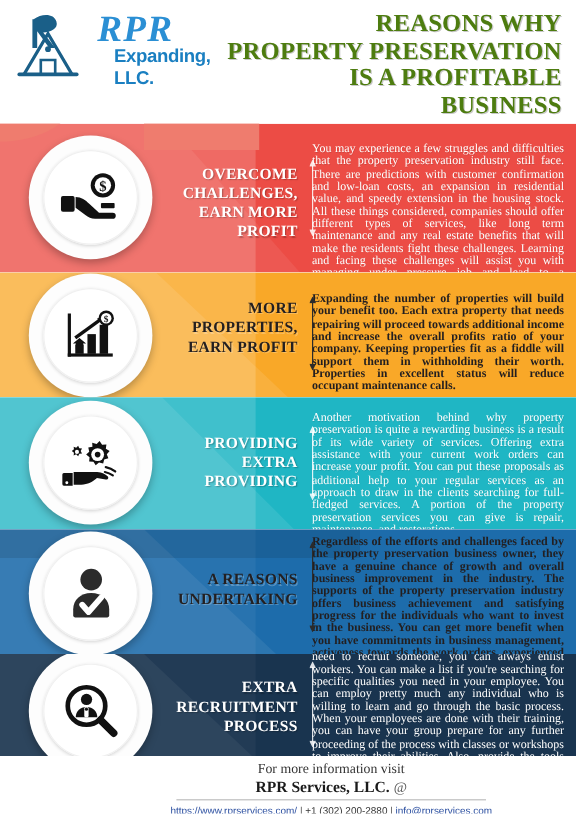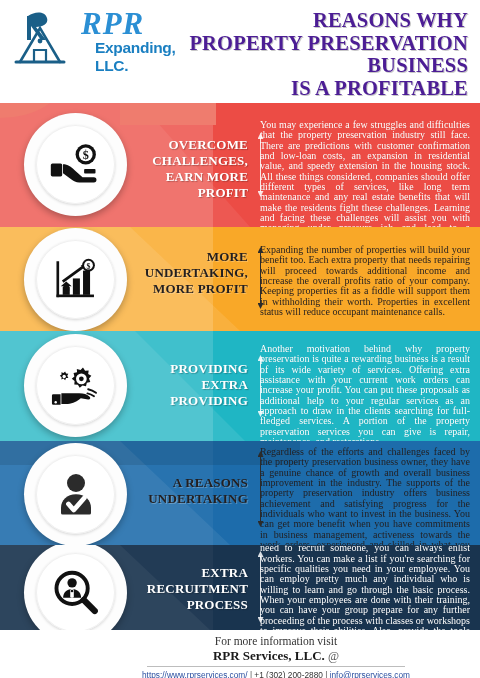--- a/index.html
+++ b/index.html
@@ -37,21 +37,21 @@
     font-family:"Liberation Sans", sans-serif;
     font-weight:bold; font-size:15.5px; color:#1a7fc1;
     display:block; margin-top:-1px; margin-left:14px;
     letter-spacing:-0.3px;
   }
   .title {
     position:absolute; right:12px; top:9px; width:300px;
     text-align:right;
     font-family:"Liberation Serif", serif;
     font-weight:bold; font-size:20.5px; line-height:22.5px;
-    color:#4c1d95; letter-spacing:0.2px;
+    color:#4d7c0f; letter-spacing:0.2px;
     text-shadow:1px 1px 0 rgba(0,0,0,0.22);
   }
 
   
   .band {
     position:absolute; left:0; width:480px; overflow:hidden;
   }
   .band .bg { position:absolute; inset:0; }
   .band .lighten {
     position:absolute; left:0; top:0; bottom:0; width:213px;
@@ -107,21 +107,21 @@
 
   
   .body-copy {
     position:absolute; left:260px; right:10px;
     font-family:"Liberation Serif", serif;
     font-size:10px; line-height:10.35px;
     text-align:justify;
     text-shadow:0.4px 0.4px 0 rgba(0,0,0,0.12);
   }
   .body-copy.light { color:#ffffff; }
-  .body-copy.dark  { color:#231f20; text-shadow:none; }
+  .body-copy.dark  { color:#231f20; text-shadow:none;font-weight:bold; }
 
   
   .deco { position:absolute; z-index:4; }
   .deco-quarter {
     left:0; top:78px; width:64px; height:40px;
     background:#ef7c6e;
     border-bottom-right-radius:64px 40px;
   }
   .deco-rounded {
     left:120px; top:79px; width:96px; height:46px;
@@ -172,22 +172,22 @@
     </svg>
     <div class="logo-text">
       <span class="logo-rpr">RPR</span>
       <span class="logo-services">Expanding, LLC.</span>
     </div>
   </div>
 
   <div class="title">
     <div>REASONS WHY</div>
     <div>PROPERTY PRESERVATION</div>
+    <div>IS A PROFITABLE</div>
     <div>BUSINESS</div>
-    <div>IS A PROFITABLE</div>
   </div>
 </div>
 
 <div class="deco deco-quarter"></div>
 <div class="deco deco-rounded"></div>
 
 <div class="band" id="band0" style="top:103px;height:124px;">
   <div class="bg" style="background:#ec4c45;"></div>
   <div class="lighten" style="background:rgba(255,255,255,0.17);"></div>
   <svg class="diag" viewBox="0 0 300 124" preserveAspectRatio="none">
@@ -237,21 +237,21 @@
             <rect x="41" y="20" width="9" height="31"></rect>
             <path d="M15 34 L44 13" stroke="#111" stroke-width="3.6" fill="none"></path>
             <path d="M47.5 10 l-2 9 l-7.5-5.5 z"></path>
             <circle cx="48" cy="13" r="8.2"></circle>
             <circle cx="48" cy="13" r="5.6" fill="#fff"></circle>
             <text x="48" y="17.4" font-size="10" font-family="Liberation Serif, serif" font-weight="bold" fill="#111" text-anchor="middle">$</text>
           </g>
         </svg>
       </div>
     </div>
-    <div class="headline dark" style="top:22px;">MORE UNDERTAKING, MORE PROFIT</div>
+    <div class="headline dark" style="top:22px;">MORE PROPERTIES, EARN PROFIT</div>
     <div class="divider" style="top:20px;height:62px;">
       <div class="line" style="background:#2b2b2b;"></div>
       <div class="cap top" style="background:#2b2b2b;"></div>
       <div class="cap bot" style="background:#2b2b2b;"></div>
     </div>
     <div class="body-copy dark" style="top:18px;">Expanding the number of properties will build your benefit too. Each extra property that needs repairing will proceed towards additional income and increase the overall profits ratio of your company. Keeping properties fit as a fiddle will support them in withholding their worth. Properties in excellent status will reduce occupant maintenance calls.</div>
   </div>
 </div>
 
 <div class="band" id="band2" style="top:331px;height:110px;">

